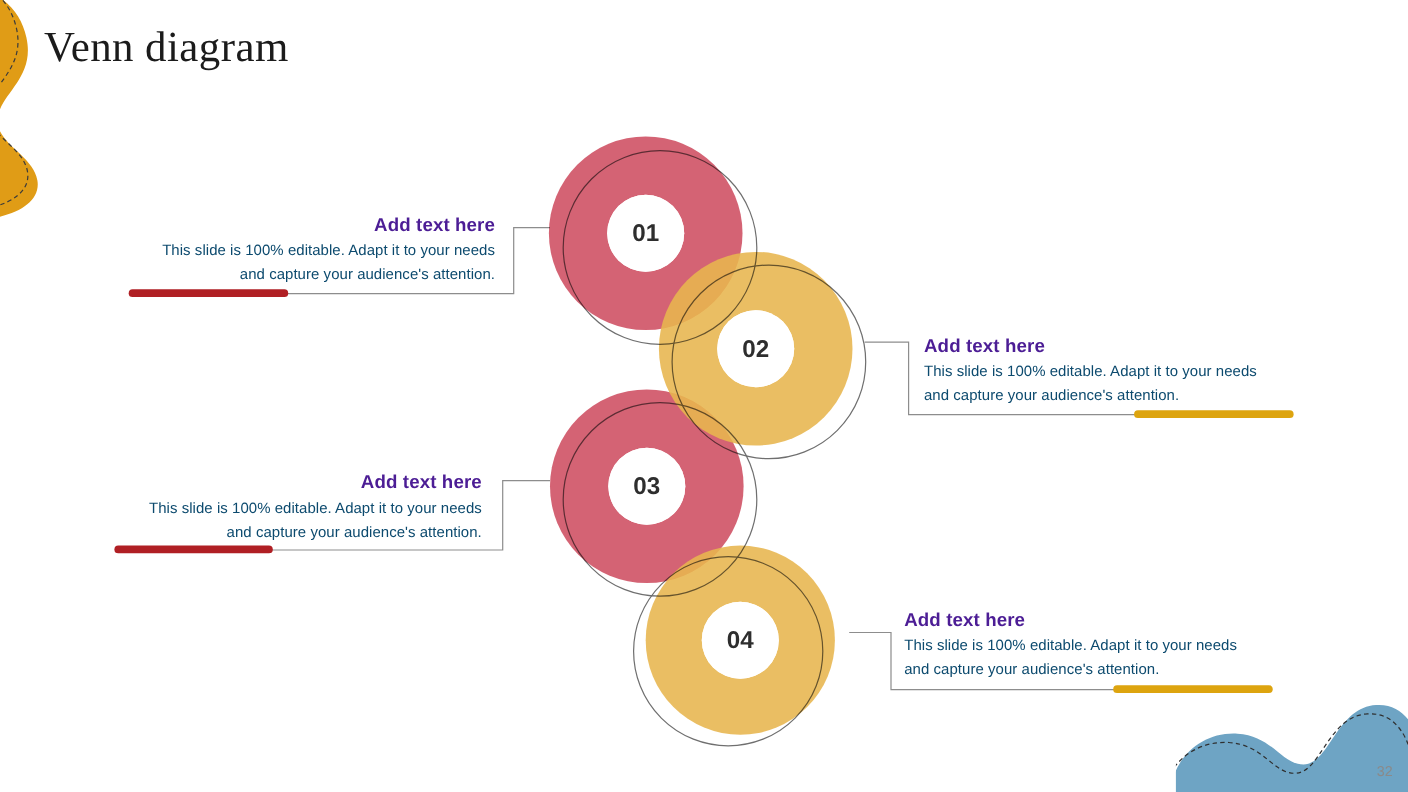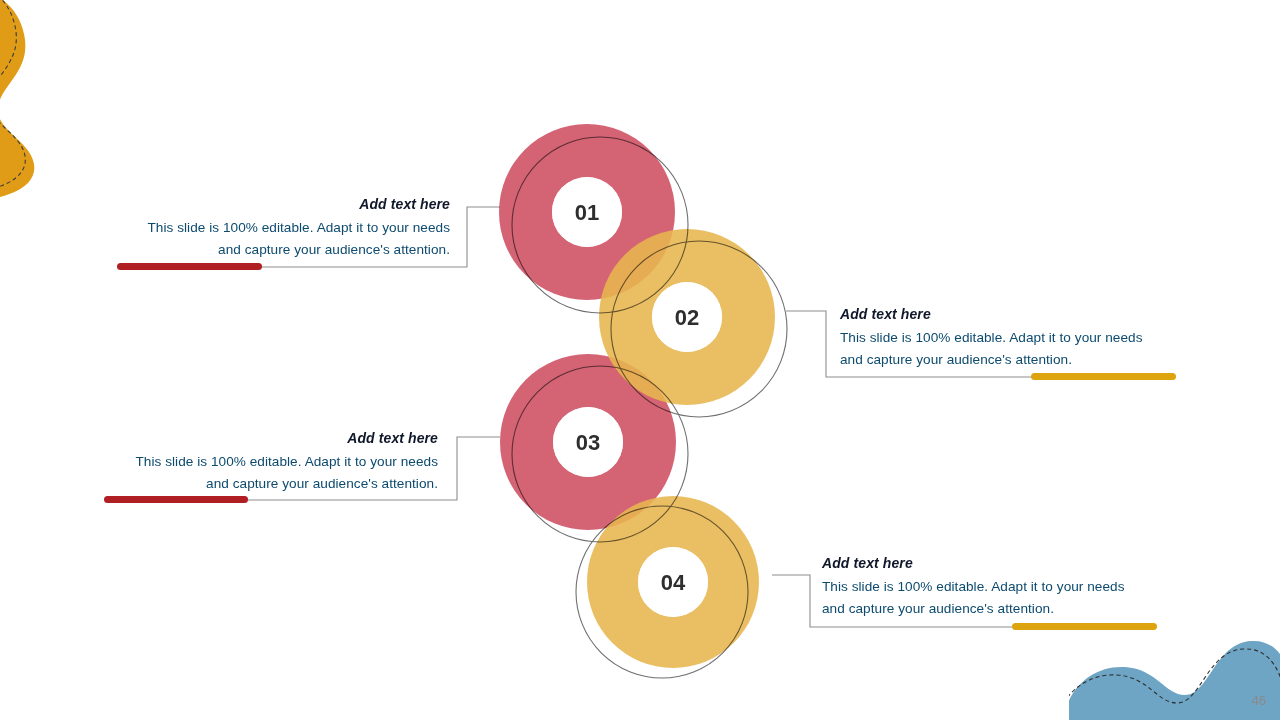--- a/index.html
+++ b/index.html
@@ -55,27 +55,26 @@
     left: 0;
     top: 0;
   }
 
   
   .callout {
     position: absolute;
     width: 310px;
   }
   .callout .c-head {
-    font-size: 14px;
+    font-size: 17px;
     font-weight: bold;
-    color: #0f172a;
+    color: #4c1d95;
     line-height: 21px;
     margin: 0 0 2px 0;
     letter-spacing: 0.1px;
-    font-style: italic;
   }
   .callout .c-body {
     font-size: 13.6px;
     color: #0c4a6e;
     line-height: 21.5px;
     margin: 0;
     letter-spacing: 0.05px;
   }
   .callout.align-right { text-align: right; }
   .callout.align-left  { text-align: left; }
@@ -116,20 +115,21 @@
              C -34,210 -60,190 -62,150 L -62,0 Z" fill="none" stroke="#3b3b3b" stroke-width="1.1" stroke-dasharray="4 3" transform="translate(-9,-8)"></path>
   </svg>
 
   <svg class="blob" id="blob-right" width="215" height="105" viewBox="0 0 215 105">
     <path d="M -6,108 C -6,70 22,44 56,46 C 88,48 96,74 116,74
              C 140,74 146,22 182,20 C 210,18 222,46 224,70 L 224,108 Z" fill="#6ea4c4"></path>
     <path d="M -6,108 C -6,70 22,44 56,46 C 88,48 96,74 116,74
              C 140,74 146,22 182,20 C 210,18 222,46 224,70 L 224,108 Z" fill="none" stroke="#2f2f2f" stroke-width="1.1" stroke-dasharray="4 3" transform="translate(-8,8)"></path>
   </svg>
 
+  <div id="page-title">Venn diagram</div>
 
   <svg id="connectors" width="1280" height="720">
 
     <polyline points="500,207 467,207 467,267 258,267" fill="none" stroke="#8d8d8d" stroke-width="1.1"></polyline>
 
     <polyline points="786,311 826,311 826,377 1035,377" fill="none" stroke="#8d8d8d" stroke-width="1.1"></polyline>
 
     <polyline points="500,437 457,437 457,500 244,500" fill="none" stroke="#8d8d8d" stroke-width="1.1"></polyline>
 
     <polyline points="772,575 810,575 810,627 1016,627" fill="none" stroke="#8d8d8d" stroke-width="1.1"></polyline>
@@ -197,15 +197,15 @@
   <div class="callout align-left" id="callout-04">
     <p class="c-head">Add text here</p>
     <p class="c-body">This slide is 100% editable. Adapt it to your needs and capture your audience's attention.</p>
   </div>
 
   <div class="bar red" id="bar-01"></div>
   <div class="bar gold" id="bar-02"></div>
   <div class="bar red" id="bar-03"></div>
   <div class="bar gold" id="bar-04"></div>
 
-  <div id="page-number">46</div>
+  <div id="page-number">32</div>
 
 </div>
 
 </body></html>

